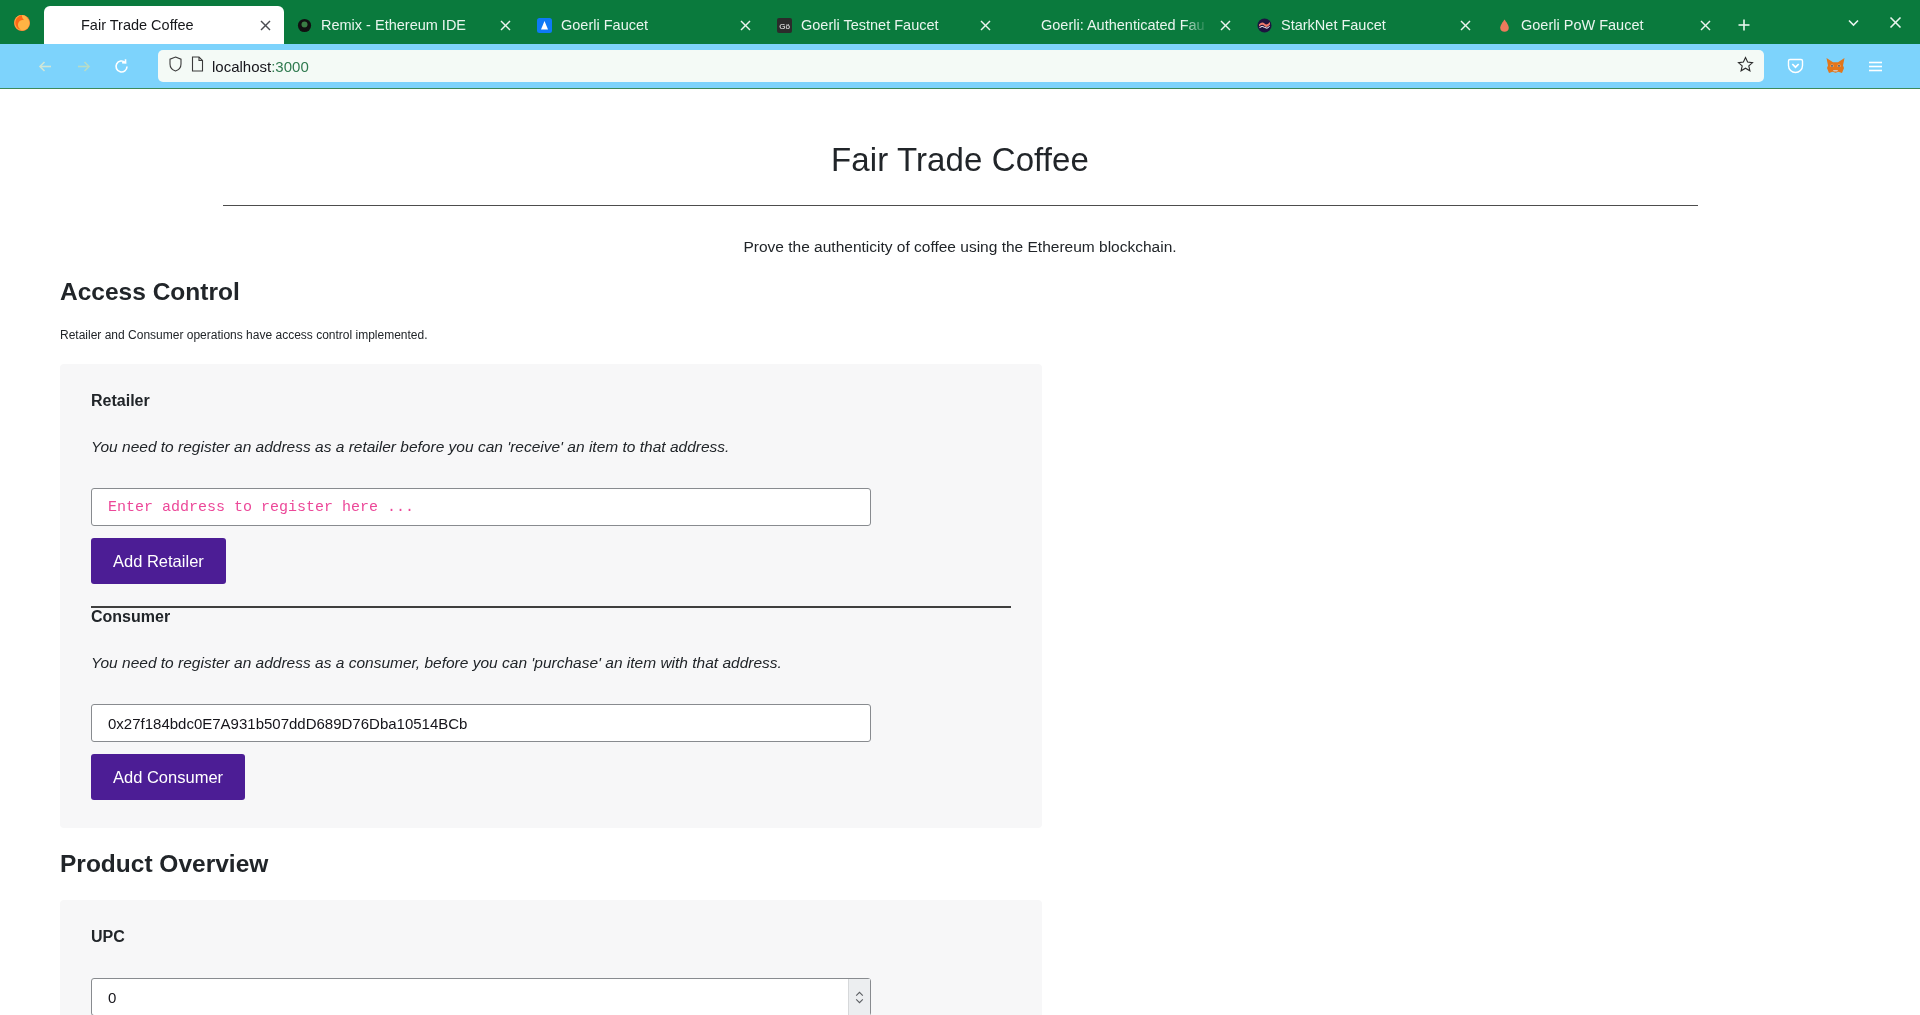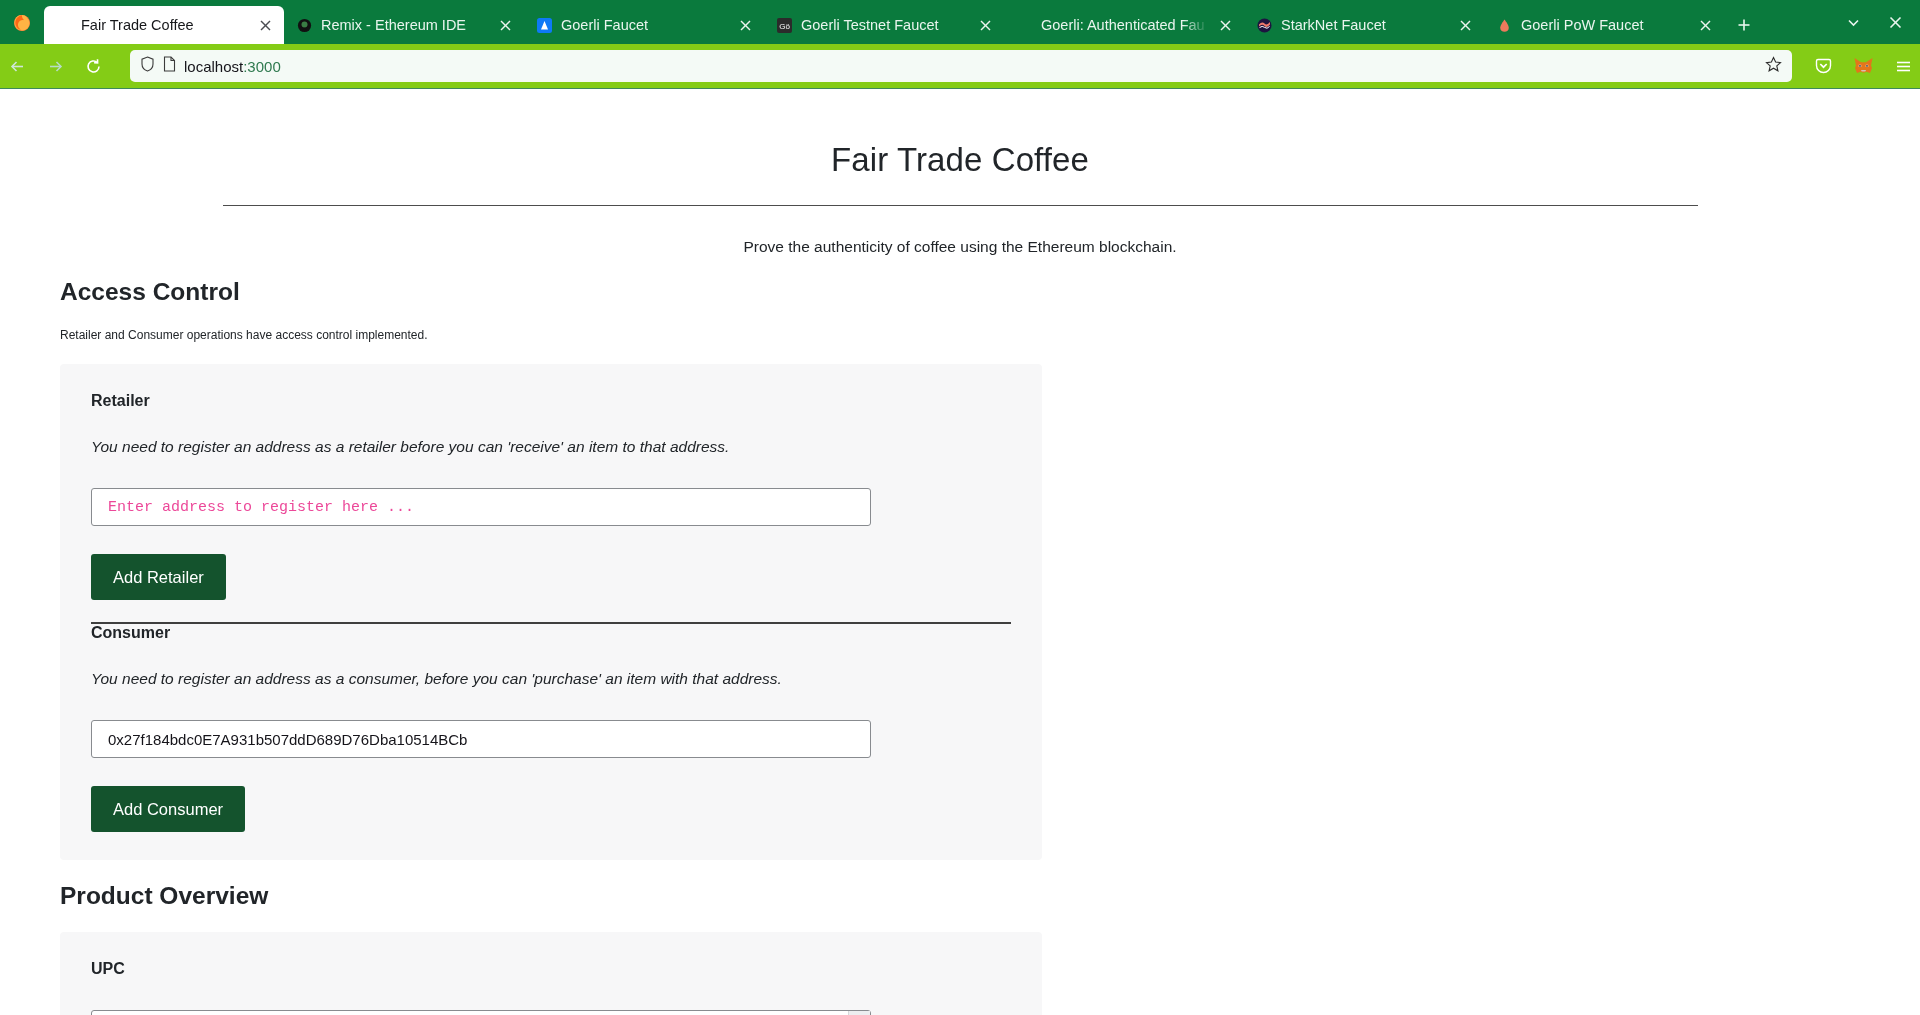--- a/index.html
+++ b/index.html
@@ -100,24 +100,24 @@
   }
   .chrome-sq {
     width: 34px; height: 34px;
     display: flex; align-items: center; justify-content: center;
     border-radius: 5px;
   }
 
   .navbar {
     height: 44px;
     flex: 0 0 44px;
-    background: #84cc16;
+    background: #7dd3fc;
     display: flex;
     align-items: center;
-    padding: 0 0;
+    padding: 0 28px;
     gap: 4px;
   }
   .navbtn {
     width: 34px; height: 34px;
     display: flex; align-items: center; justify-content: center;
     border-radius: 5px;
     flex: 0 0 34px;
   }
   .urlbar {
     flex: 1 1 auto;
@@ -239,27 +239,27 @@
     align-items: center;
     justify-content: center;
     background: #eceef0;
     border-left: 1px solid #d6d8da;
     flex: 0 0 22px;
     gap: 1px;
   }
   .spinner svg { display:block; }
 
   .btn-primary {
-    margin-top: 28px;
+    margin-top: 12px;
     display: inline-flex;
     align-items: center;
     justify-content: center;
     height: 46px;
     padding: 0 22px;
-    background: #14532d;
+    background: #4c1d95;
     color: #ffffff;
     font-size: 16.5px;
     border: none;
     border-radius: 3px;
     cursor: pointer;
     font-family: "Liberation Sans", sans-serif;
   }
 
   .hr-dark {
     height: 2px;

